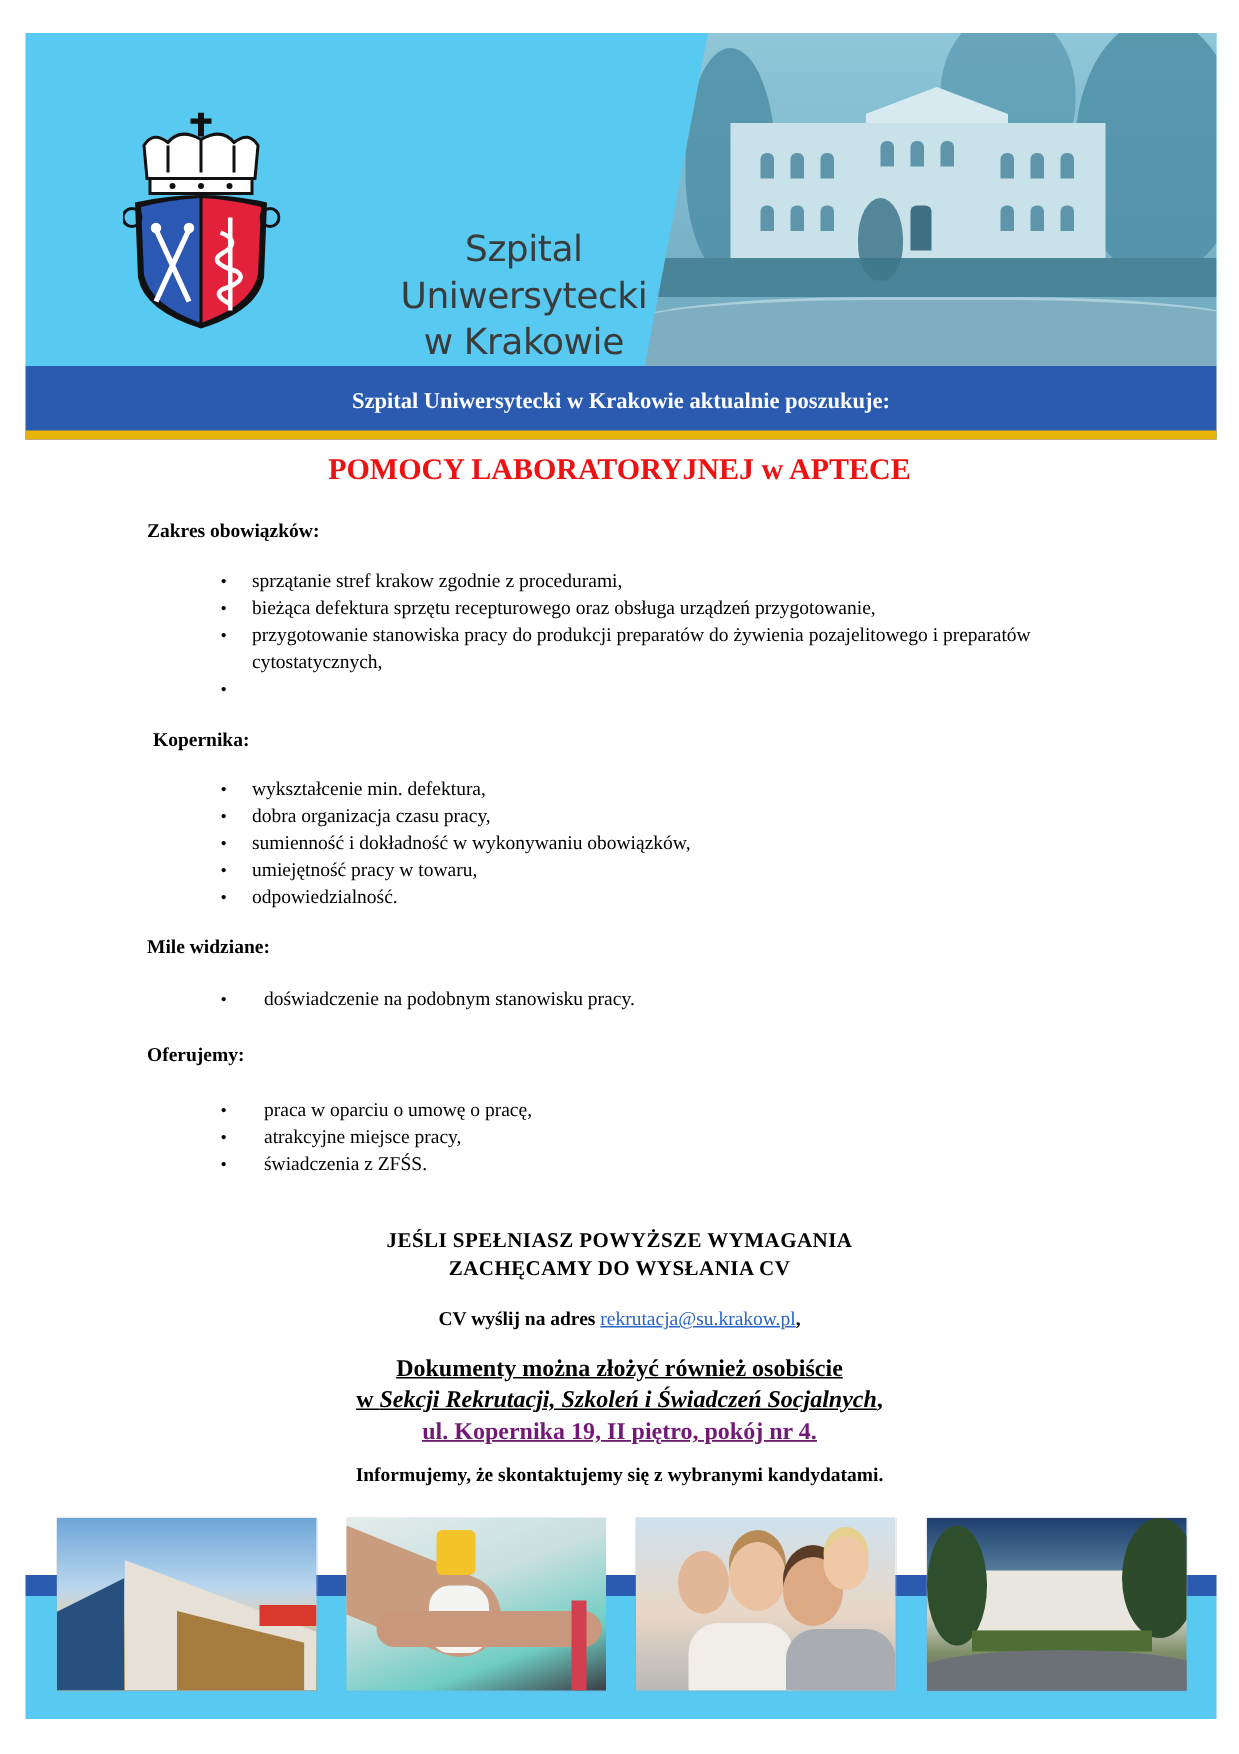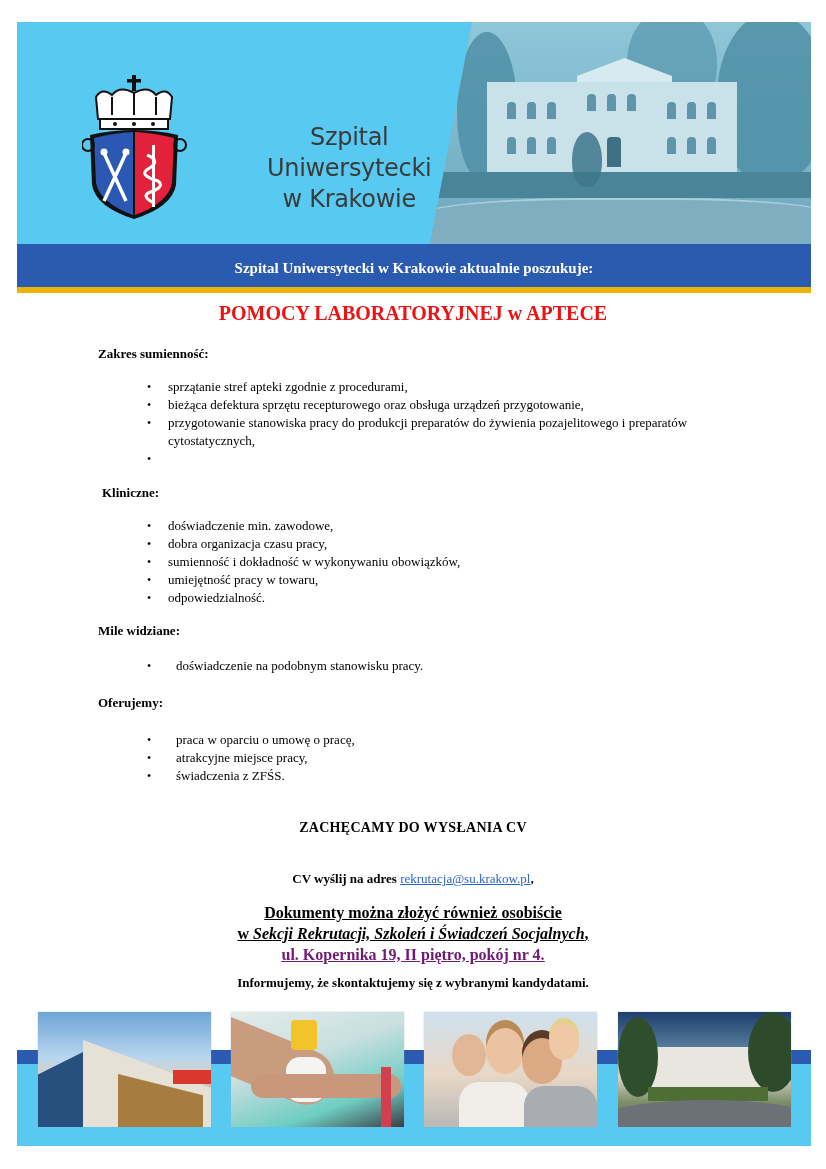--- a/index.html
+++ b/index.html
@@ -17,21 +17,21 @@
   .banner-photo .bldg { position: absolute; left: 470px; top: 60px; width: 250px; height: 100px;
                         background: #c9e2ea; }
   .banner-photo .bldg-top { position: absolute; left: 560px; top: 36px; width: 95px; height: 30px;
                             background: #d6eaf0; clip-path: polygon(50% 0, 100% 60%, 100% 100%, 0 100%, 0 60%); }
   .banner-photo .win { position: absolute; width: 9px; height: 17px; background: #5f95aa; border-radius: 4px 4px 0 0; }
   .banner-photo .hedge { position: absolute; left: 420px; top: 150px; width: 380px; height: 26px; background: #4a8499; }
   .banner-photo .road { position: absolute; left: 400px; top: 176px; width: 420px; height: 60px;
                         background: #7eaec0; border-top: 2px solid #a9cfdc; border-radius: 40% 40% 0 0 / 30% 30% 0 0; }
 
   .logo { position: absolute; left: 82px; top: 75px; width: 105px; height: 145px; }
-  .hospital-name { position: absolute; left: 250px; top: 100px; font-family: "DejaVu Sans", sans-serif;
+  .hospital-name { position: absolute; left: 250px; top: 129px; font-family: "DejaVu Sans", sans-serif;
                    color: #3b3b3b; font-size: 24px; line-height: 31px; text-align: center; letter-spacing: -0.3px; }
 
   .banner-bar { position: absolute; left: 17px; top: 244px; width: 794px; height: 43px; background: #2a5bb0;
                 border-bottom: 6px solid #eab308; }
   .banner-bar span { position: absolute; left: 0; right: 0; top: 16px; text-align: center; color: #fff;
                      font-weight: bold; font-size: 15px; font-family: "Liberation Serif", serif; }
 
   
   .job-title { position: absolute; left: 0; width: 826px; top: 302px; text-align: center; color: #ee1111;
                font-weight: bold; font-size: 20px; }
@@ -126,50 +126,51 @@
     <div>w Krakowie</div>
   </div>
 </div>
 
 <div class="banner-bar">
   <span>Szpital Uniwersytecki w Krakowie aktualnie poszukuje:</span>
 </div>
 
 <div class="job-title">POMOCY LABORATORYJNEJ w APTECE</div>
 
-<div class="section-heading" style="left:98px;top:346px;">Zakres sumienność:</div>
+<div class="section-heading" style="left:98px;top:346px;">Zakres obowiązków:</div>
 <ul class="list" style="left:147px;top:378px;width:600px;">
-  <li><span class="bullet">•</span><span>sprzątanie stref apteki zgodnie z procedurami,</span></li>
+  <li><span class="bullet">•</span><span>sprzątanie stref krakow zgodnie z procedurami,</span></li>
   <li><span class="bullet">•</span><span>bieżąca defektura sprzętu recepturowego oraz obsługa urządzeń przygotowanie,</span></li>
   <li><span class="bullet">•</span><span>przygotowanie stanowiska pracy do produkcji preparatów do żywienia pozajelitowego i preparatów cytostatycznych,</span></li>
   <li><span class="bullet">•</span></li>
 </ul>
 
-<div class="section-heading" style="left:102px;top:485px;">Kliniczne:</div>
+<div class="section-heading" style="left:102px;top:485px;">Kopernika:</div>
 <ul class="list" style="left:147px;top:517px;width:500px;">
-  <li><span class="bullet">•</span><span>doświadczenie min. zawodowe,</span></li>
+  <li><span class="bullet">•</span><span>wykształcenie min. defektura,</span></li>
   <li><span class="bullet">•</span><span>dobra organizacja czasu pracy,</span></li>
   <li><span class="bullet">•</span><span>sumienność i dokładność w wykonywaniu obowiązków,</span></li>
   <li><span class="bullet">•</span><span>umiejętność pracy w towaru,</span></li>
   <li><span class="bullet">•</span><span>odpowiedzialność.</span></li>
 </ul>
 
 <div class="section-heading" style="left:98px;top:623px;">Mile widziane:</div>
 <ul class="list" style="left:147px;top:657px;width:500px;">
   <li style="padding-left:29px"><span class="bullet">•</span><span>doświadczenie na podobnym stanowisku pracy.</span></li>
 </ul>
 
 <div class="section-heading" style="left:98px;top:695px;">Oferujemy:</div>
 <ul class="list" style="left:147px;top:731px;width:500px;">
   <li style="padding-left:29px"><span class="bullet">•</span><span>praca w oparciu o umowę o pracę,</span></li>
   <li style="padding-left:29px"><span class="bullet">•</span><span>atrakcyjne miejsce pracy,</span></li>
   <li style="padding-left:29px"><span class="bullet">•</span><span>świadczenia z ZFŚS.</span></li>
 </ul>
 
 <div class="cta cta-lines">
+  <div>JEŚLI SPEŁNIASZ POWYŻSZE WYMAGANIA</div>
   <div>ZACHĘCAMY DO WYSŁANIA CV</div>
 </div>
 
 <div class="cta cv-line">
   <span>CV wyślij na adres </span><a>rekrutacja@su.krakow.pl</a><span>,</span>
 </div>
 
 <div class="cta docs">
   <div>Dokumenty można złożyć również osobiście</div>
   <div><span>w </span><span class="it">Sekcji Rekrutacji, Szkoleń i Świadczeń Socjalnych</span><span>,</span></div>

